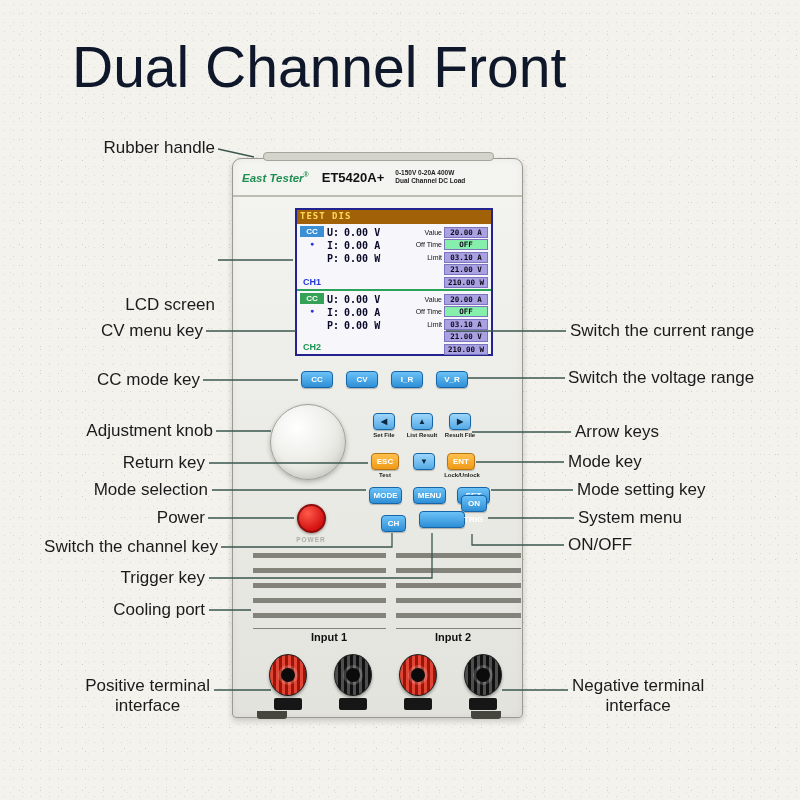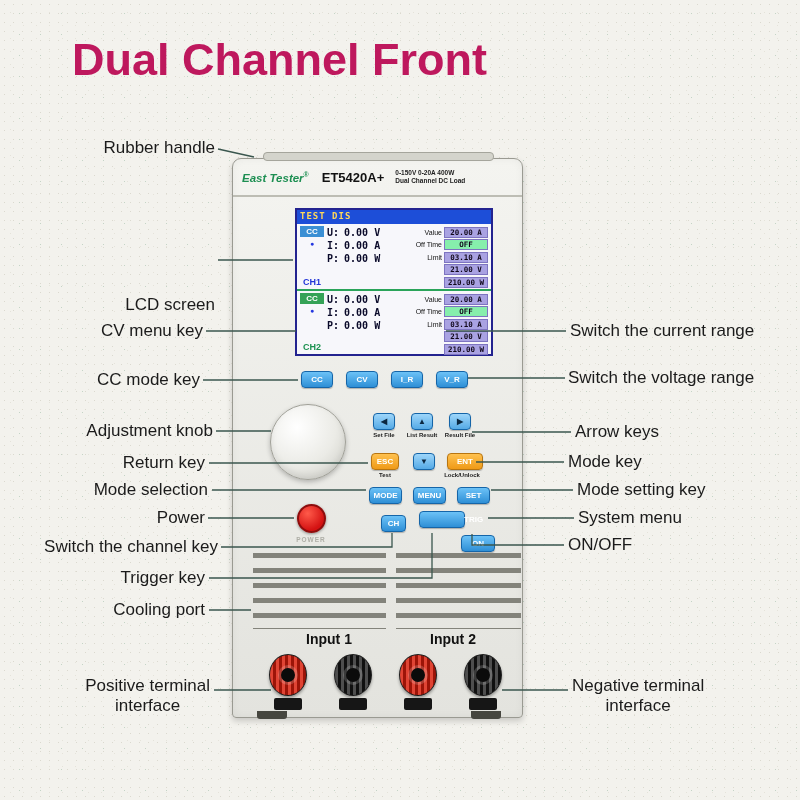--- a/index.html
+++ b/index.html
@@ -8,37 +8,37 @@
     font-family:"Liberation Sans", sans-serif;
     position:relative; overflow:hidden;
     background-color:#f3f2ed;
     background-image:
       radial-gradient(#dbd9cf 0.6px, transparent 0.7px),
       radial-gradient(#e5e3da 0.6px, transparent 0.7px),
       radial-gradient(#c4d4c6 0.5px, transparent 0.6px);
     background-size:9px 9px, 13px 13px, 21px 21px;
     background-position:0 0, 4px 6px, 9px 3px;
   }
-  .title { position:absolute; left:72px; top:34px; font-size:45px; font-weight:bold; color:#be185d; white-space:nowrap; }
+  .title { position:absolute; left:72px; top:34px; font-size:57px; font-weight:normal; color:#0f172a; white-space:nowrap; }
   .co { position:absolute; font-size:17px; color:#1b1b1b; white-space:nowrap; line-height:20px; z-index:6; }
   .co.two { text-align:center; }
 
   .device { position:absolute; left:232px; top:158px; width:291px; height:560px; z-index:2;
     background:linear-gradient(#f4f4f0,#e3e3de); border:1px solid #9a9a92;
     border-radius:9px 9px 4px 4px; box-shadow:0 3px 6px rgba(0,0,0,.18), inset 0 0 8px rgba(0,0,0,.05); }
   .handle { position:absolute; left:30px; top:-7px; width:231px; height:9px; background:#d4d4cc; border:1px solid #a5a59c; border-radius:4px; }
 
   .dev-header { position:absolute; left:0; top:0; width:100%; height:38px; display:flex; align-items:center; padding:0 9px; border-bottom:2px solid #bdbdb4; }
   .brand { color:#1d8f52; font-weight:bold; font-style:italic; font-size:11.5px; white-space:nowrap; }
   .brand sup { font-size:7px; font-style:normal; }
   .model { font-weight:bold; font-size:13px; color:#121212; margin-left:13px; white-space:nowrap; }
   .specs { margin-left:11px; font-size:6.5px; font-weight:bold; color:#1c1c1c; line-height:8px; white-space:nowrap; }
 
   .lcd { position:absolute; left:62px; top:49px; width:198px; height:148px; background:#f7f7fb; border:2px solid #23238f; }
-  .lcd-bar { position:absolute; left:0; top:0; width:100%; height:14px; background:#1d4ed8; color:#ffd95a; font-family:"DejaVu Sans Mono", monospace; font-size:9px; font-weight:bold; letter-spacing:1px; padding:1px 3px; }
+  .lcd-bar { position:absolute; left:0; top:0; width:100%; height:14px; background:#a16207; color:#ffd95a; font-family:"DejaVu Sans Mono", monospace; font-size:9px; font-weight:bold; letter-spacing:1px; padding:1px 3px; }
   .ch { position:absolute; left:0; width:100%; height:65px; display:flex; }
   .ch1 { top:14px; }
   .ch2 { top:79px; border-top:2px solid #2aa45a; }
   .ch-left { width:30px; display:flex; flex-direction:column; align-items:center; padding-top:2px; }
   .cc-badge { width:24px; height:11px; color:#fff; font-size:8px; font-weight:bold; text-align:center; line-height:11px; }
   .ch1 .cc-badge { background:#3b8fd4; }
   .ch2 .cc-badge { background:#35a257; }
   .ch-dot { color:#2336e0; font-size:7px; margin-top:3px; }
   .ch-name { margin-top:auto; margin-bottom:2px; font-size:9px; font-weight:bold; }
   .ch1 .ch-name { color:#2437d8; }
@@ -62,21 +62,21 @@
     border:1px solid #a0a098; box-shadow:0 2px 5px rgba(0,0,0,.25), inset 0 -3px 6px rgba(0,0,0,.08); }
 
   .power-btn { position:absolute; left:64px; top:345px; width:29px; height:29px; border-radius:50%;
     background:radial-gradient(circle at 35% 30%, #ff5a4a, #d41212 70%); border:2px solid #8d0d0d; box-shadow:0 1px 3px rgba(0,0,0,.4); }
   .power-cap { position:absolute; left:55px; top:377px; width:46px; text-align:center; font-size:6.5px; font-weight:bold; color:#aeaea6; letter-spacing:1px; }
 
   .vent { position:absolute; top:394px; height:76px; background:repeating-linear-gradient(to bottom, #83837b 0 5px, rgba(0,0,0,0) 5px 15px); }
   .vent.vl { left:20px; width:133px; }
   .vent.vr { left:163px; width:125px; }
 
-  .input-label { position:absolute; top:472px; font-size:14px; font-weight:bold; color:#111; text-align:center; width:56px; }
+  .input-label { position:absolute; top:472px; font-size:11px; font-weight:bold; color:#111; text-align:center; width:56px; }
   .il1 { left:68px; } .il2 { left:192px; }
 
   .post { position:absolute; top:495px; width:38px; height:42px; border-radius:50%; border:1px solid #1d1d1d; box-shadow:0 2px 3px rgba(0,0,0,.35); }
   .post.red { background:repeating-linear-gradient(90deg, #e04434 0 3px, #9c1408 3px 6px); }
   .post.blk { background:repeating-linear-gradient(90deg, #4e4e4e 0 3px, #101010 3px 6px); }
   .post::after { content:""; position:absolute; left:50%; top:50%; width:14px; height:14px; margin:-7px 0 0 -7px; border-radius:50%; background:#0b0b0b; box-shadow:0 0 0 3px rgba(255,255,255,.18); }
   .post-base { position:absolute; top:539px; width:28px; height:12px; background:#161616; border-radius:2px; }
   .pb1{left:41px;} .pb2{left:106px;} .pb3{left:171px;} .pb4{left:236px;}
   .p1{left:36px;} .p2{left:101px;} .p3{left:166px;} .p4{left:231px;}
   .foot { position:absolute; top:552px; width:30px; height:8px; background:#46463f; border-radius:0 0 3px 3px; }
@@ -229,31 +229,31 @@
 
   <div class="btn arrow" style="left:140px; top:254px; width:22px;">◀</div>
   <div class="btn arrow" style="left:178px; top:254px; width:22px;">▲</div>
   <div class="btn arrow" style="left:216px; top:254px; width:22px;">▶</div>
   <div class="cap" style="left:130px; top:273px; width:42px;">Set File</div>
   <div class="cap" style="left:168px; top:273px; width:42px;">List Result</div>
   <div class="cap" style="left:206px; top:273px; width:42px;">Result File</div>
 
   <div class="btn yellow" style="left:138px; top:294px; width:28px;">ESC</div>
   <div class="btn arrow" style="left:180px; top:294px; width:22px;">▼</div>
-  <div class="btn yellow" style="left:214px; top:294px; width:36px;">ENT</div>
+  <div class="btn yellow" style="left:214px; top:294px; width:28px;">ENT</div>
   <div class="cap" style="left:131px; top:313px; width:42px;">Test</div>
   <div class="cap" style="left:200px; top:313px; width:58px;">Lock/Unlock</div>
 
   <div class="btn" style="left:136px; top:328px; width:33px;">MODE</div>
   <div class="btn" style="left:180px; top:328px; width:33px;">MENU</div>
   <div class="btn" style="left:224px; top:328px; width:33px;">SET</div>
 
   <div class="btn" style="left:148px; top:356px; width:25px;">CH</div>
   <div class="btn" style="left:186px; top:352px; width:30px;padding-left:44px;">TRIG</div>
-  <div class="btn" style="left:228px; top:376px; width:34px;">ON</div>
+  <div class="btn" style="left:228px; top:336px; width:26px;">ON</div>
 
   <div class="power-btn"></div>
   <div class="power-cap">POWER</div>
 
   <div class="vent vl"></div>
   <div class="vent vr"></div>
 
   <div class="input-label il1">Input 1</div>
   <div class="input-label il2">Input 2</div>
 

